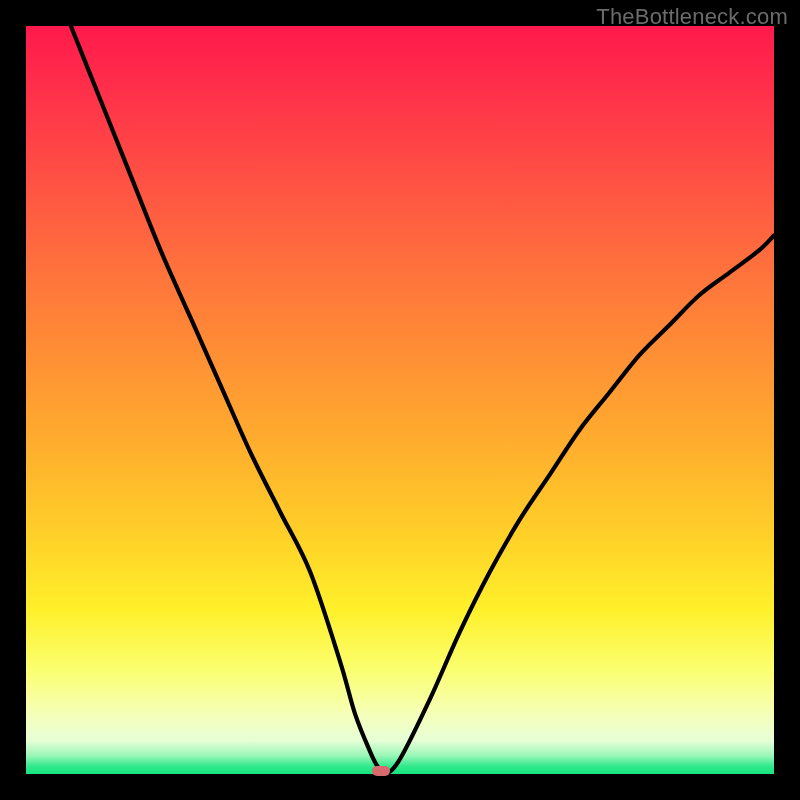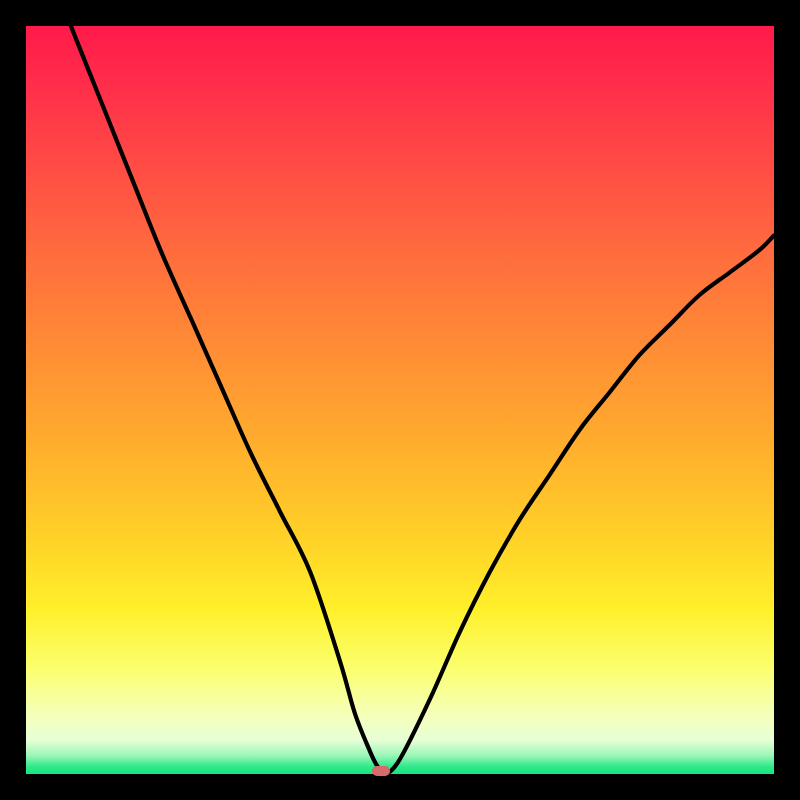--- a/index.html
+++ b/index.html
@@ -67,20 +67,21 @@
     height: 10px;
     border-radius: 5px;
     background: #d86a6e;
     transform: translate(-50%, -50%);
   }
 </style>
 </head>
 <body>
 
 <div class="frame">
+  <div class="watermark">TheBottleneck.com</div>
 
   <div class="plot-area">
     <svg class="curve" viewBox="0 0 748 748" preserveAspectRatio="none">
       <path id="curve-path" fill="none" stroke="#000" stroke-width="4.2" stroke-linecap="round" stroke-linejoin="round" d="M 44.879999999999995 0 C 49.86666666666666 12.46666666666666, 64.82666666666665 49.86666666666662, 74.8 74.79999999999995 C 84.77333333333334 99.73333333333329, 94.74666666666668 124.66666666666669, 104.72000000000001 149.60000000000002 C 114.69333333333334 174.53333333333336, 124.66666666666666 200.7133333333333, 134.64 224.39999999999998 C 144.61333333333332 248.08666666666664, 154.58666666666667 269.28000000000003, 164.56 291.72 C 174.53333333333333 314.16, 184.5066666666667 336.59999999999997, 194.48000000000002 359.03999999999996 C 204.45333333333335 381.47999999999996, 214.42666666666668 405.1666666666667, 224.4 426.36 C 234.37333333333333 447.55333333333334, 244.3466666666667 466.25333333333333, 254.32000000000002 486.2 C 264.29333333333335 506.14666666666665, 274.2666666666667 521.1066666666667, 284.24 546.04 C 294.2133333333333 570.9733333333332, 306.67999999999995 612.1133333333332, 314.15999999999997 635.8 C 321.64 659.4866666666667, 324.1333333333333 673.1999999999999, 329.12 688.16 C 334.1066666666667 703.12, 340.34000000000003 716.8333333333333, 344.08000000000004 725.56 C 347.82000000000005 734.2866666666666, 349.06666666666666 736.78, 351.56 740.52 C 354.05333333333334 744.26, 355.29999999999995 749.2466666666667, 359.03999999999996 748 C 362.78 746.7533333333333, 366.52 745.5066666666667, 374 733.04 C 381.48 720.5733333333333, 393.9466666666667 694.3933333333334, 403.92 673.2 C 413.8933333333333 652.0066666666667, 423.8666666666667 627.0733333333334, 433.84 605.88 C 443.8133333333333 584.6866666666666, 453.78666666666663 564.74, 463.76 546.04 C 473.73333333333335 527.3399999999999, 483.70666666666665 509.8866666666666, 493.68 493.67999999999995 C 503.65333333333336 477.4733333333333, 513.6266666666667 463.76, 523.6 448.8 C 533.5733333333334 433.84000000000003, 543.5466666666666 417.6333333333333, 553.52 403.91999999999996 C 563.4933333333333 390.2066666666666, 573.4666666666667 378.9866666666667, 583.44 366.52 C 593.4133333333334 354.0533333333333, 603.3866666666667 340.3399999999999, 613.36 329.11999999999995 C 623.3333333333334 317.9, 633.3066666666666 309.1733333333333, 643.28 299.2 C 653.2533333333333 289.2266666666667, 663.2266666666667 278.00666666666666, 673.2 269.28 C 683.1733333333334 260.5533333333333, 693.1466666666666 254.31999999999996, 703.12 246.83999999999997 C 713.0933333333334 239.35999999999999, 725.56 230.6333333333333, 733.04 224.39999999999998 C 740.52 218.16666666666666, 745.5066666666667 211.93333333333337, 748 209.44000000000005"></path>
     </svg>
     <div id="min-marker" class="minpoint" style="left: 355.3px; top: 745px;"></div>
   </div>
 </div>
 
 </body></html>

